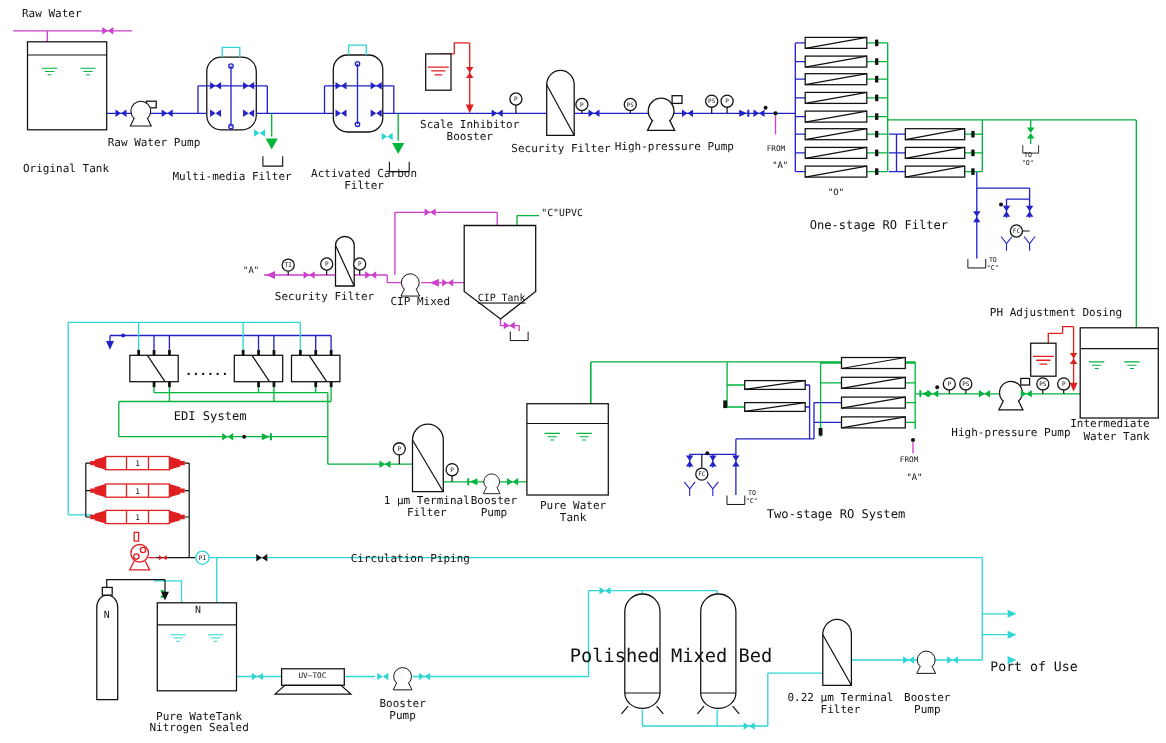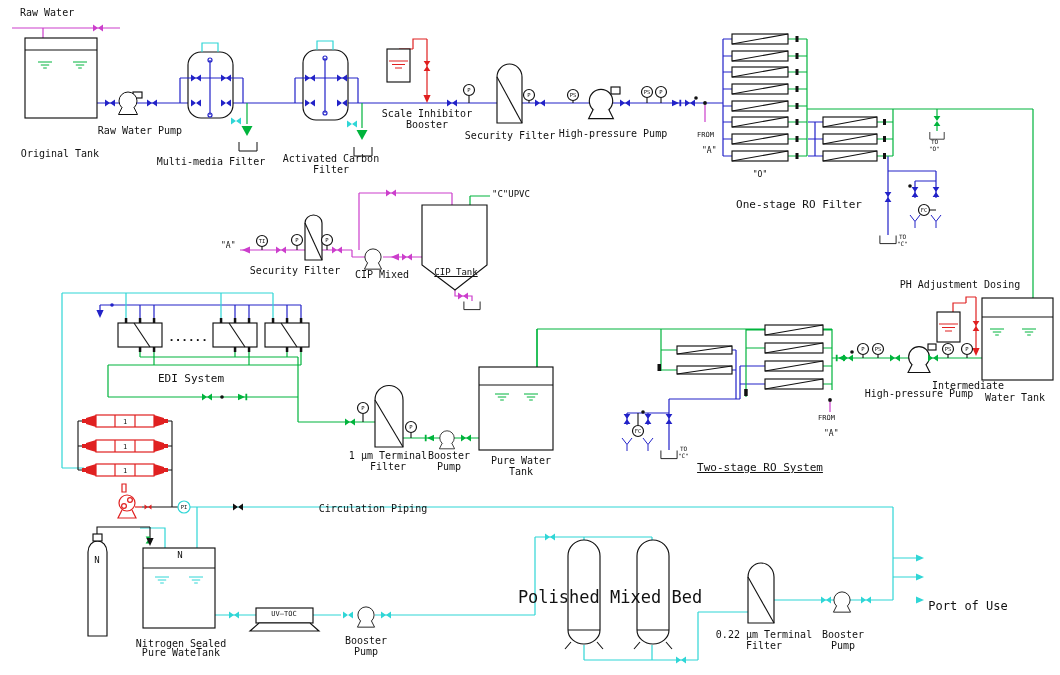--- a/index.html
+++ b/index.html
@@ -3,21 +3,21 @@
 <meta charset="utf-8">
 <style>
   html,body{margin:0;padding:0;background:#fff;}
   #stage{position:relative;width:1060px;height:675px;background:#fff;overflow:hidden;
          font-family:"DejaVu Sans Mono",monospace;color:#111;}
   svg{position:absolute;left:0;top:0;}
   .lb{position:absolute;font-size:10px;line-height:1.05;white-space:nowrap;color:#111;
       transform:translateX(-50%);}
   .left{transform:none;}
   .s6{font-size:6px;} .s7{font-size:7px;} .s8{font-size:8px;} .s9{font-size:9px;}
-  .s11{font-size:11px;} .s12{font-size:12px;margin-left:28px;} .s14{font-size:17px;}
+  .s11{font-size:11px;} .s12{font-size:12px;} .s14{font-size:17px;}
   .pb{stroke:#2222c8;fill:none;stroke-width:1.2;}
   .pg{stroke:#00b43c;fill:none;stroke-width:1.2;}
   .pc{stroke:#2fd6d6;fill:none;stroke-width:1.2;}
   .pm{stroke:#cc3ecc;fill:none;stroke-width:1.2;}
   .pr{stroke:#e02020;fill:none;stroke-width:1.2;}
   .pk{stroke:#111;fill:none;stroke-width:1.1;}
   .vsl{stroke:#111;fill:#fff;stroke-width:1.15;}
   .vslr{stroke:#e02020;fill:#fff;stroke-width:1.2;}
   .itxt{font-size:5.5px;font-family:"DejaVu Sans Mono",monospace;fill:#111;text-anchor:middle;}
   .mtxt{font-size:7px;font-family:"DejaVu Sans Mono",monospace;fill:#111;text-anchor:middle;}
@@ -496,33 +496,33 @@
 <div class="lb" style="left:382px;top:270px;">CIP Mixed</div>
 <div class="lb s9" style="left:456px;top:268px;text-decoration:underline;">CIP Tank</div>
 <div class="lb left s9" style="left:492px;top:190px;">"C"UPVC</div>
 <div class="lb s11" style="left:191px;top:373px;">EDI System</div>
 <div class="lb" style="left:388px;top:451px;">1 μm Terminal</div>
 <div class="lb" style="left:388px;top:462px;">Filter</div>
 <div class="lb" style="left:449px;top:451px;">Booster</div>
 <div class="lb" style="left:449px;top:462px;">Pump</div>
 <div class="lb" style="left:521px;top:456px;">Pure Water</div>
 <div class="lb" style="left:521px;top:467px;">Tank</div>
-<div class="lb s11" style="left:760px;top:462px;text-decoration:underline;">Two-stage RO System</div>
+<div class="lb s11" style="left:760px;top:462px;">Two-stage RO System</div>
 <div class="lb left s7" style="left:818px;top:415px;">FROM</div>
 <div class="lb left s8" style="left:824px;top:430px;">"A"</div>
 <div class="lb left s6" style="left:680px;top:446px;">TO</div>
 <div class="lb left s6" style="left:678px;top:453px;">"C"</div>
 <div class="lb" style="left:960px;top:280px;">PH Adjustment Dosing</div>
 <div class="lb" style="left:919px;top:389px;">High-pressure Pump</div>
-<div class="lb" style="left:968px;top:381px;text-align:center;">Intermediate</div>
+<div class="lb" style="left:1009px;top:381px;text-align:center;">Intermediate</div>
 <div class="lb" style="left:1015px;top:393px;">Water Tank</div>
 <div class="lb" style="left:373px;top:504px;">Circulation Piping</div>
 <div class="lb s9" style="left:97px;top:556px;">N</div>
 <div class="lb s9" style="left:180px;top:551px;">N</div>
-<div class="lb" style="left:181px;top:639px;">Nitrogen Sealed</div>
+<div class="lb" style="left:181px;top:658px;">Nitrogen Sealed</div>
 <div class="lb" style="left:181px;top:648px;">Pure WateTank</div>
 <div class="lb s7" style="left:284px;top:611px;">UV—TOC</div>
 <div class="lb" style="left:366px;top:636px;">Booster</div>
 <div class="lb" style="left:366px;top:647px;">Pump</div>
 <div class="lb s14" style="left:610px;top:589px;">Polished Mixed Bed</div>
 <div class="lb" style="left:764px;top:630px;">0.22 μm Terminal</div>
 <div class="lb" style="left:764px;top:641px;">Filter</div>
 <div class="lb" style="left:843px;top:630px;">Booster</div>
 <div class="lb" style="left:843px;top:641px;">Pump</div>
 <div class="lb s12" style="left:940px;top:600px;">Port of Use</div>

